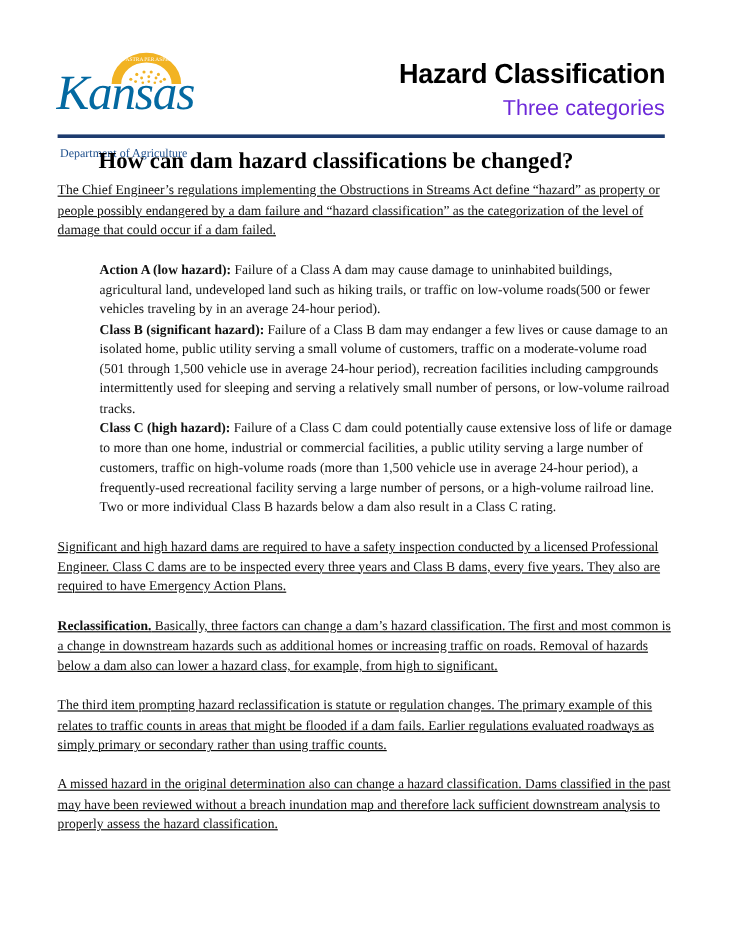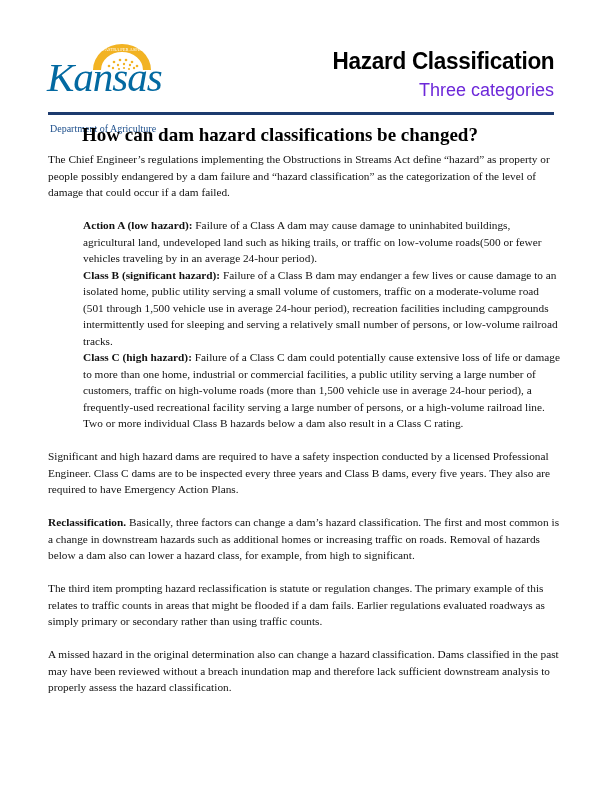--- a/index.html
+++ b/index.html
@@ -6,21 +6,21 @@
     body { width:611px; height:789px; position:relative; overflow:hidden; font-family:"Liberation Serif", serif; color:#111; }
     .logo { position:absolute; left:47px; top:42px; width:120px; height:68px; }
     .logo .kansas { position:absolute; left:0; top:14px; font-family:"Liberation Serif", serif; font-size:41px; color:#0369a1; letter-spacing:-1px; line-height:43px;font-style:italic; }
     .logo .dept { position:absolute; left:3px; top:58px; font-family:Liberation Serif, serif; font-size:10px; color:#1d4f8c; white-space:nowrap;margin-top:23px; }
     .logo svg { position:absolute; left:42px; top:0px; }
     .title { position:absolute; right:57px; top:48px; font-family:"Liberation Sans", sans-serif; font-weight:bold; font-size:23px; color:#000; letter-spacing:-0.3px; transform:scaleX(0.98); transform-origin:right; }
     .subtitle { position:absolute; right:57px; top:80px; font-family:"Liberation Sans", sans-serif; font-size:18px; color:#6d28d9; }
     .rule { position:absolute; left:48px; top:112px; width:506px; height:3px; background:#1d3b6e; }
     .heading { position:absolute; left:0; width:560px; top:124px; text-align:center; font-family:"Liberation Serif", serif; font-weight:bold; font-size:19px; color:#000; }
     .body { position:absolute; left:48px; top:151px; width:512px; font-size:11.3px; line-height:16.5px; }
-    .body p { margin:0 0 16.5px 0; }
+    .body p { margin:0 0 16.5px 0;text-decoration:underline; }
     .body .classes { margin:0 0 16.5px 0; padding-left:35px; }
     .body .classes div { margin:0; }
     b { font-weight:bold; }
   </style>
 </head>
 <body>
 
 <div class="logo">
   <svg width="66" height="30" viewBox="0 0 66 30">
     <path d="M4 28 A29 26 0 0 1 62 28 L54 28 A21 18 0 0 0 12 28 Z" fill="#f2b323"></path>

